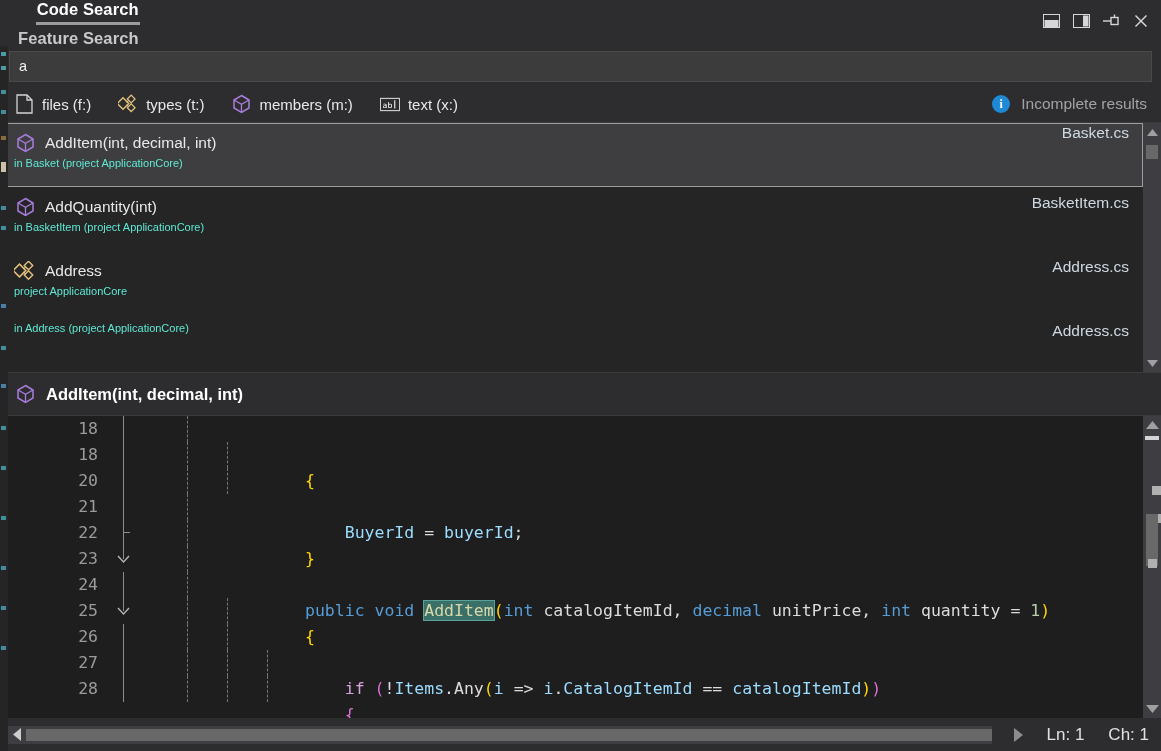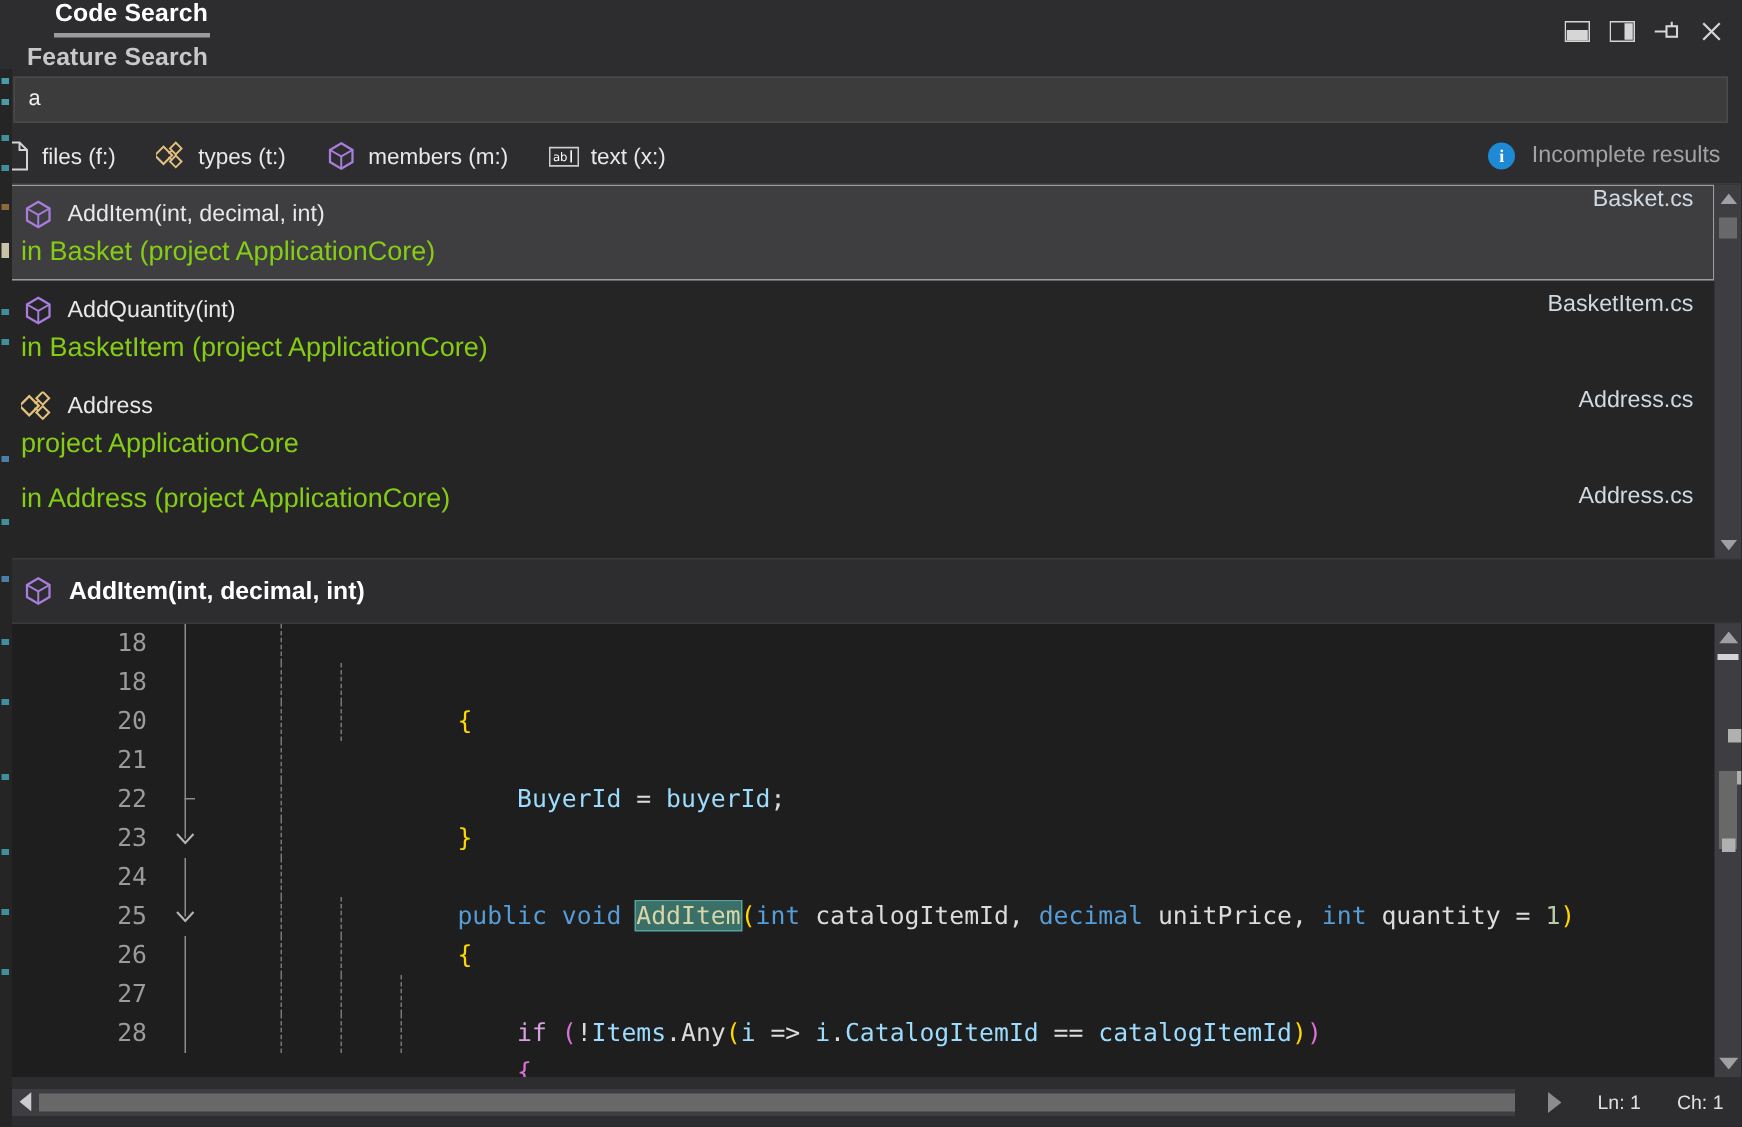--- a/index.html
+++ b/index.html
@@ -68,21 +68,21 @@
   .searchbox input{
     flex:1;background:transparent;border:0;outline:0;
     color:#f0f0f0;font-family:"Liberation Sans",sans-serif;font-size:14.5px;
     padding:0;
   }
 
   
   .filterrow{
     flex:0 0 36px;height:36px;
     display:flex;align-items:center;
-    padding-right:14px;
+    padding-left:14px;padding-right:14px;
     position:relative;
   }
   .filter{
     display:flex;align-items:center;gap:8px;
     margin-right:27px;cursor:default;
   }
   .filter .flabel{font-size:15px;color:#e8e8e8;white-space:nowrap;}
   .filter .ficon{width:20px;height:20px;display:flex;align-items:center;justify-content:center;}
   .incomplete{
     position:absolute;right:14px;top:0;height:36px;
@@ -110,21 +110,21 @@
     position:relative;
   }
   .result.selected{
     background:#3e3e40;
     border:1px solid #9d9d9d;
     padding:5px 13px 0 13px;
   }
   .r-line1{display:flex;align-items:center;gap:9px;height:27px;}
   .r-icon{width:22px;height:22px;display:flex;align-items:center;justify-content:center;flex:0 0 22px;}
   .r-title{font-size:15.5px;color:#e8e8e8;white-space:nowrap;}
-  .r-line2{font-size:18px;color:#84cc16;padding-left:0;margin-top:1px;}
+  .r-line2{font-size:11px;color:#5eead4;padding-left:0;margin-top:1px;}
   .r-file{
     position:absolute;right:14px;top:7px;
     font-size:15.5px;color:#cfd9e2;
   }
   .result.selected .r-file{right:13px;top:0;}
 
   
   .vsb{
     flex:0 0 18px;width:18px;background:#3e3e42;
     position:relative;
@@ -227,21 +227,21 @@
   .hsb{
     flex:1;height:18px;background:#3e3e42;position:relative;margin-right:4px;
     display:flex;align-items:center;
   }
   .hsb .harrow{width:18px;height:18px;display:flex;align-items:center;justify-content:center;}
   .hsb .hthumb{position:absolute;left:18px;right:0;top:3px;height:12px;background:#686868;}
   .status-right{
     display:flex;align-items:center;gap:24px;
     padding-left:18px;
   }
-  .status-right .st{font-size:13px;color:#e0e0e0;white-space:nowrap;}
+  .status-right .st{font-size:17px;color:#e0e0e0;white-space:nowrap;}
   svg{display:block;}
 </style>
 </head>
 <body>
 
 <div class="app">
 
   <div class="edge-strip">
     <div class="edge-mark" style="top:6px;background:#4a9aa8;"></div>
     <div class="edge-mark" style="top:20px;background:#4a9aa8;"></div>

